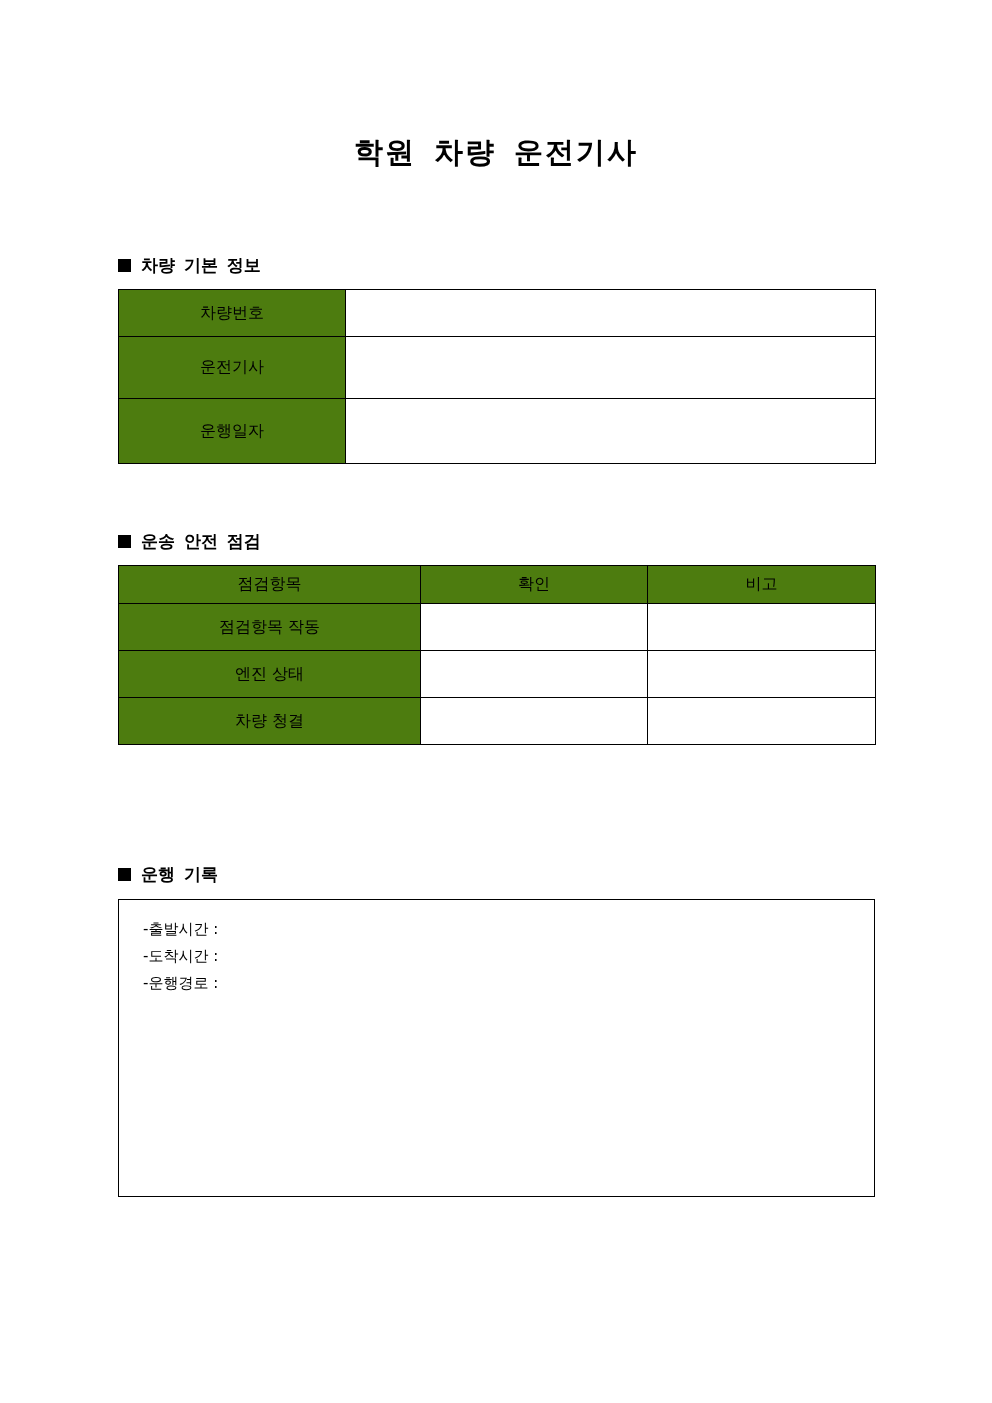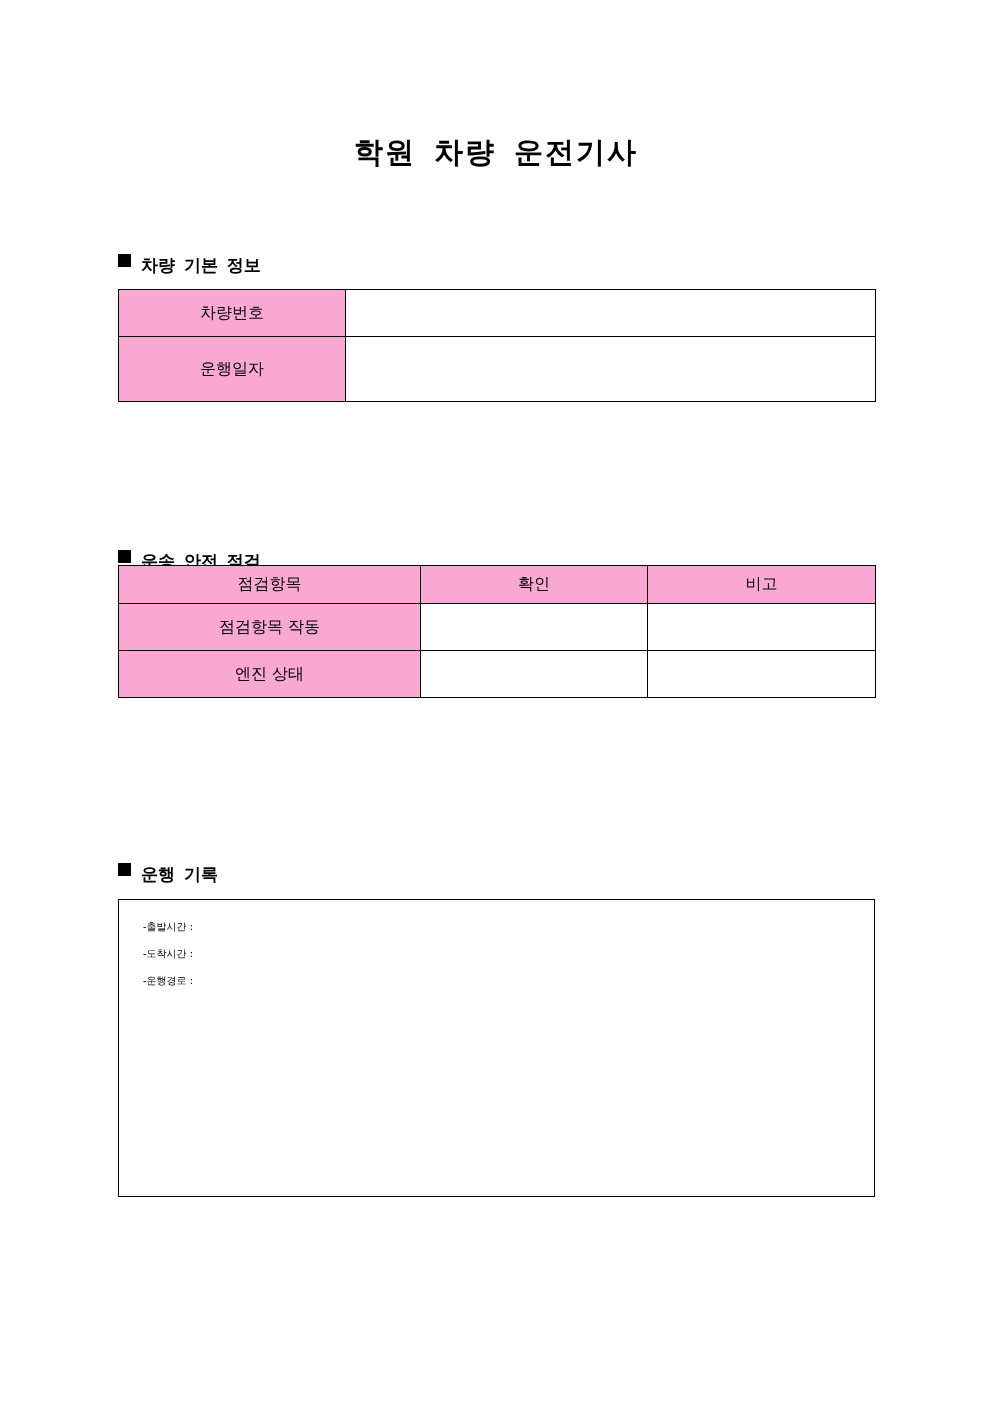--- a/index.html
+++ b/index.html
@@ -1,52 +1,56 @@
 <!DOCTYPE html>
 <html><head>
 <meta charset="utf-8">
 <style>
   html, body { margin:0; padding:0; background:#ffffff; }
   body { width:992px; height:1403px; position:relative; font-family:"DejaVu Sans", sans-serif; color:#000; }
   .title { position:absolute; top:133px; left:0; width:992px; text-align:center; font-size:29px; font-weight:bold; letter-spacing:2px; word-spacing:6px; }
-  .section-heading { position:absolute; left:118px; font-size:17px; font-weight:bold; word-spacing:3px; display:flex; align-items:flex-start; }
+  .section-heading { position:absolute; left:118px; font-size:17px; font-weight:bold; word-spacing:3px; display:flex; align-items:center; }
   .sq { display:inline-block; width:13px; height:13px; background:#000; margin-right:10px; }
   table { position:absolute; left:118px; width:757px; border-collapse:collapse; table-layout:fixed; }
   td { border:1px solid #000; font-size:16px; text-align:center; padding:0; }
-  td.label { background:#f9a8d4; }
+  td.label { background:#4d7c0f; }
   .record-box { position:absolute; left:118px; top:899px; width:755px; height:296px; border:1px solid #000; }
-  .record-line { position:absolute; left:24px; font-size:10px; }
+  .record-line { position:absolute; left:24px; font-size:15px; }
 </style>
 </head>
 <body>
 
 <div class="title">학원 차량 운전기사</div>
 
 <div class="section-heading" style="top:254px;">
   <span class="sq"></span>
   <span>차량 기본 정보</span>
 </div>
 <table style="top:289px;">
   <colgroup>
       <col style="width:227px">
       <col style="width:530px">
     </colgroup>
   <tbody>
       <tr style="height:47px;">
     <td class="label">차량번호</td>
     <td></td>
   </tr>
+  <tr style="height:62px;">
+    <td class="label">운전기사</td>
+    <td></td>
+  </tr>
   <tr style="height:65px;padding-left:36px;">
     <td class="label">운행일자</td>
     <td></td>
   </tr>
 </tbody>
   </table>
 
-<div class="section-heading" style="top:530px;margin-top:20px;">
+<div class="section-heading" style="top:530px;">
   <span class="sq"></span>
   <span>운송 안전 점검</span>
 </div>
 <table style="top:565px;">
   <colgroup>
       <col style="width:302px">
       <col style="width:227px">
       <col style="width:228px">
     </colgroup>
   <tbody>
@@ -58,20 +62,25 @@
   <tr style="height:47px;">
     <td class="label">점검항목 작동</td>
     <td></td>
     <td></td>
   </tr>
   <tr style="height:47px;">
     <td class="label">엔진 상태</td>
     <td></td>
     <td></td>
   </tr>
+  <tr style="height:47px;">
+    <td class="label">차량 청결</td>
+    <td></td>
+    <td></td>
+  </tr>
 </tbody>
   </table>
 
 <div class="section-heading" style="top:863px;">
   <span class="sq"></span>
   <span>운행 기록</span>
 </div>
 <div class="record-box">
   <div class="record-line" style="top:20px;">-출발시간 :</div>
   <div class="record-line" style="top:47px;">-도착시간 :</div>

